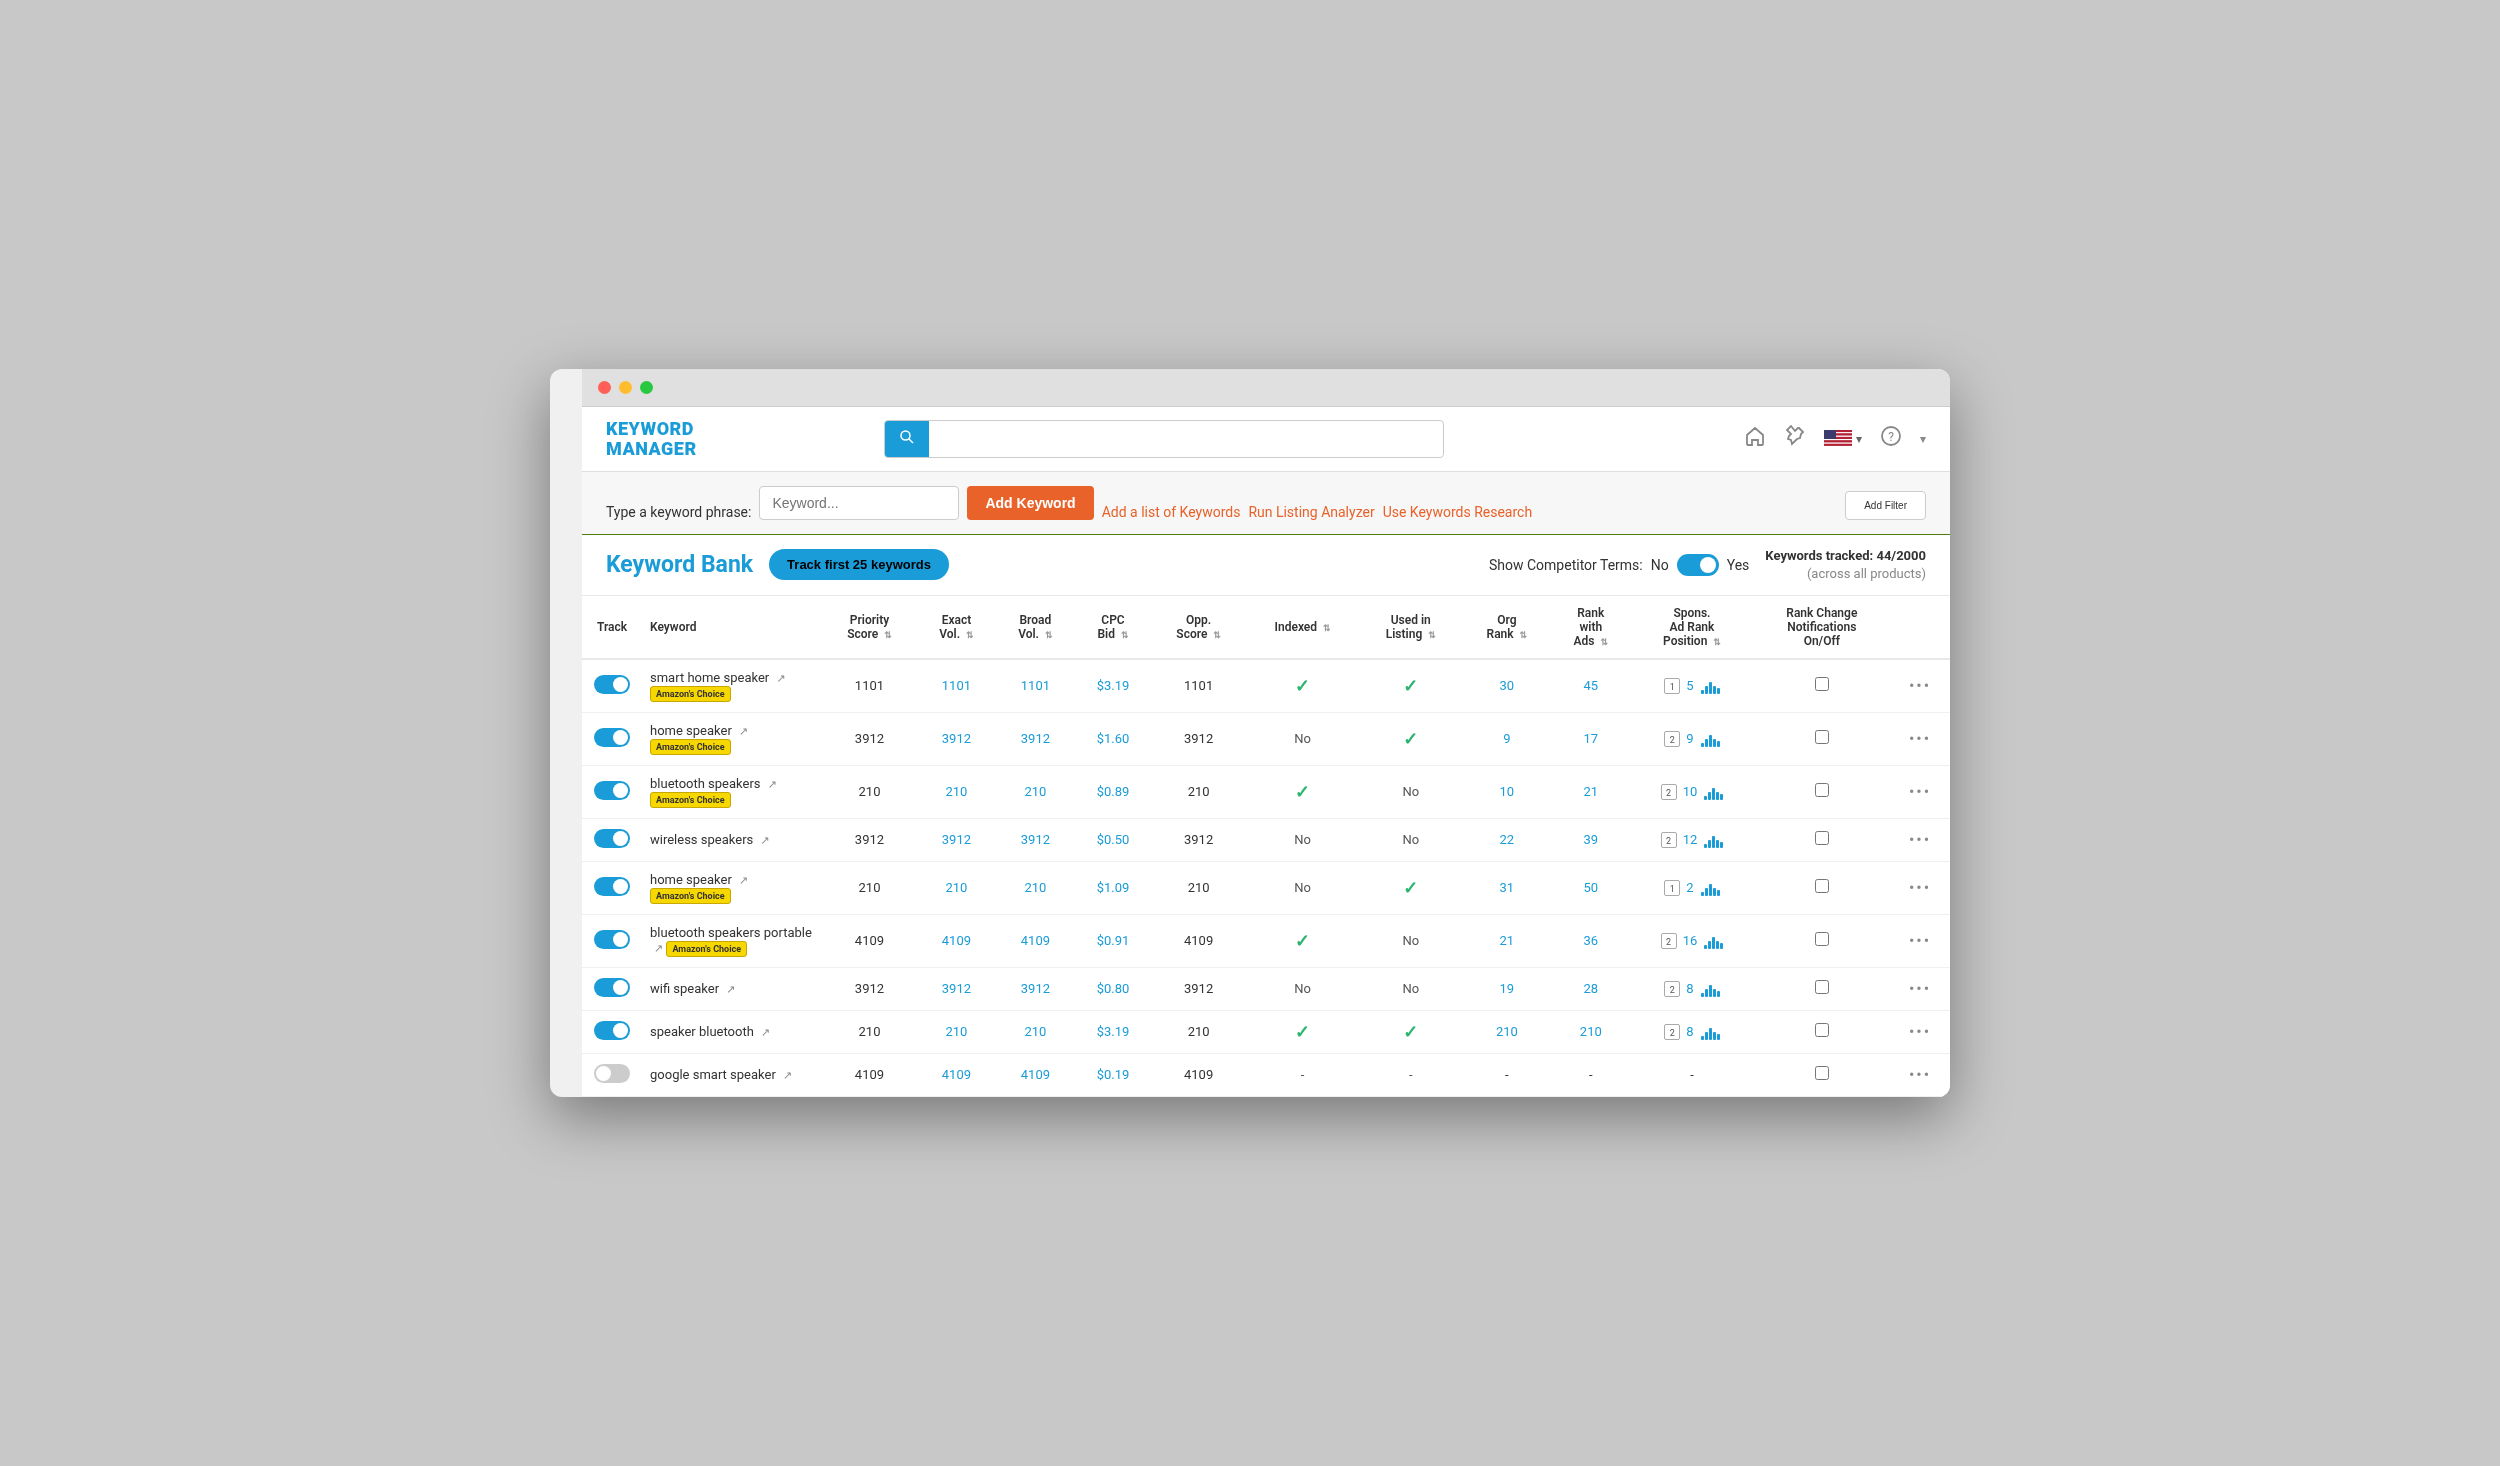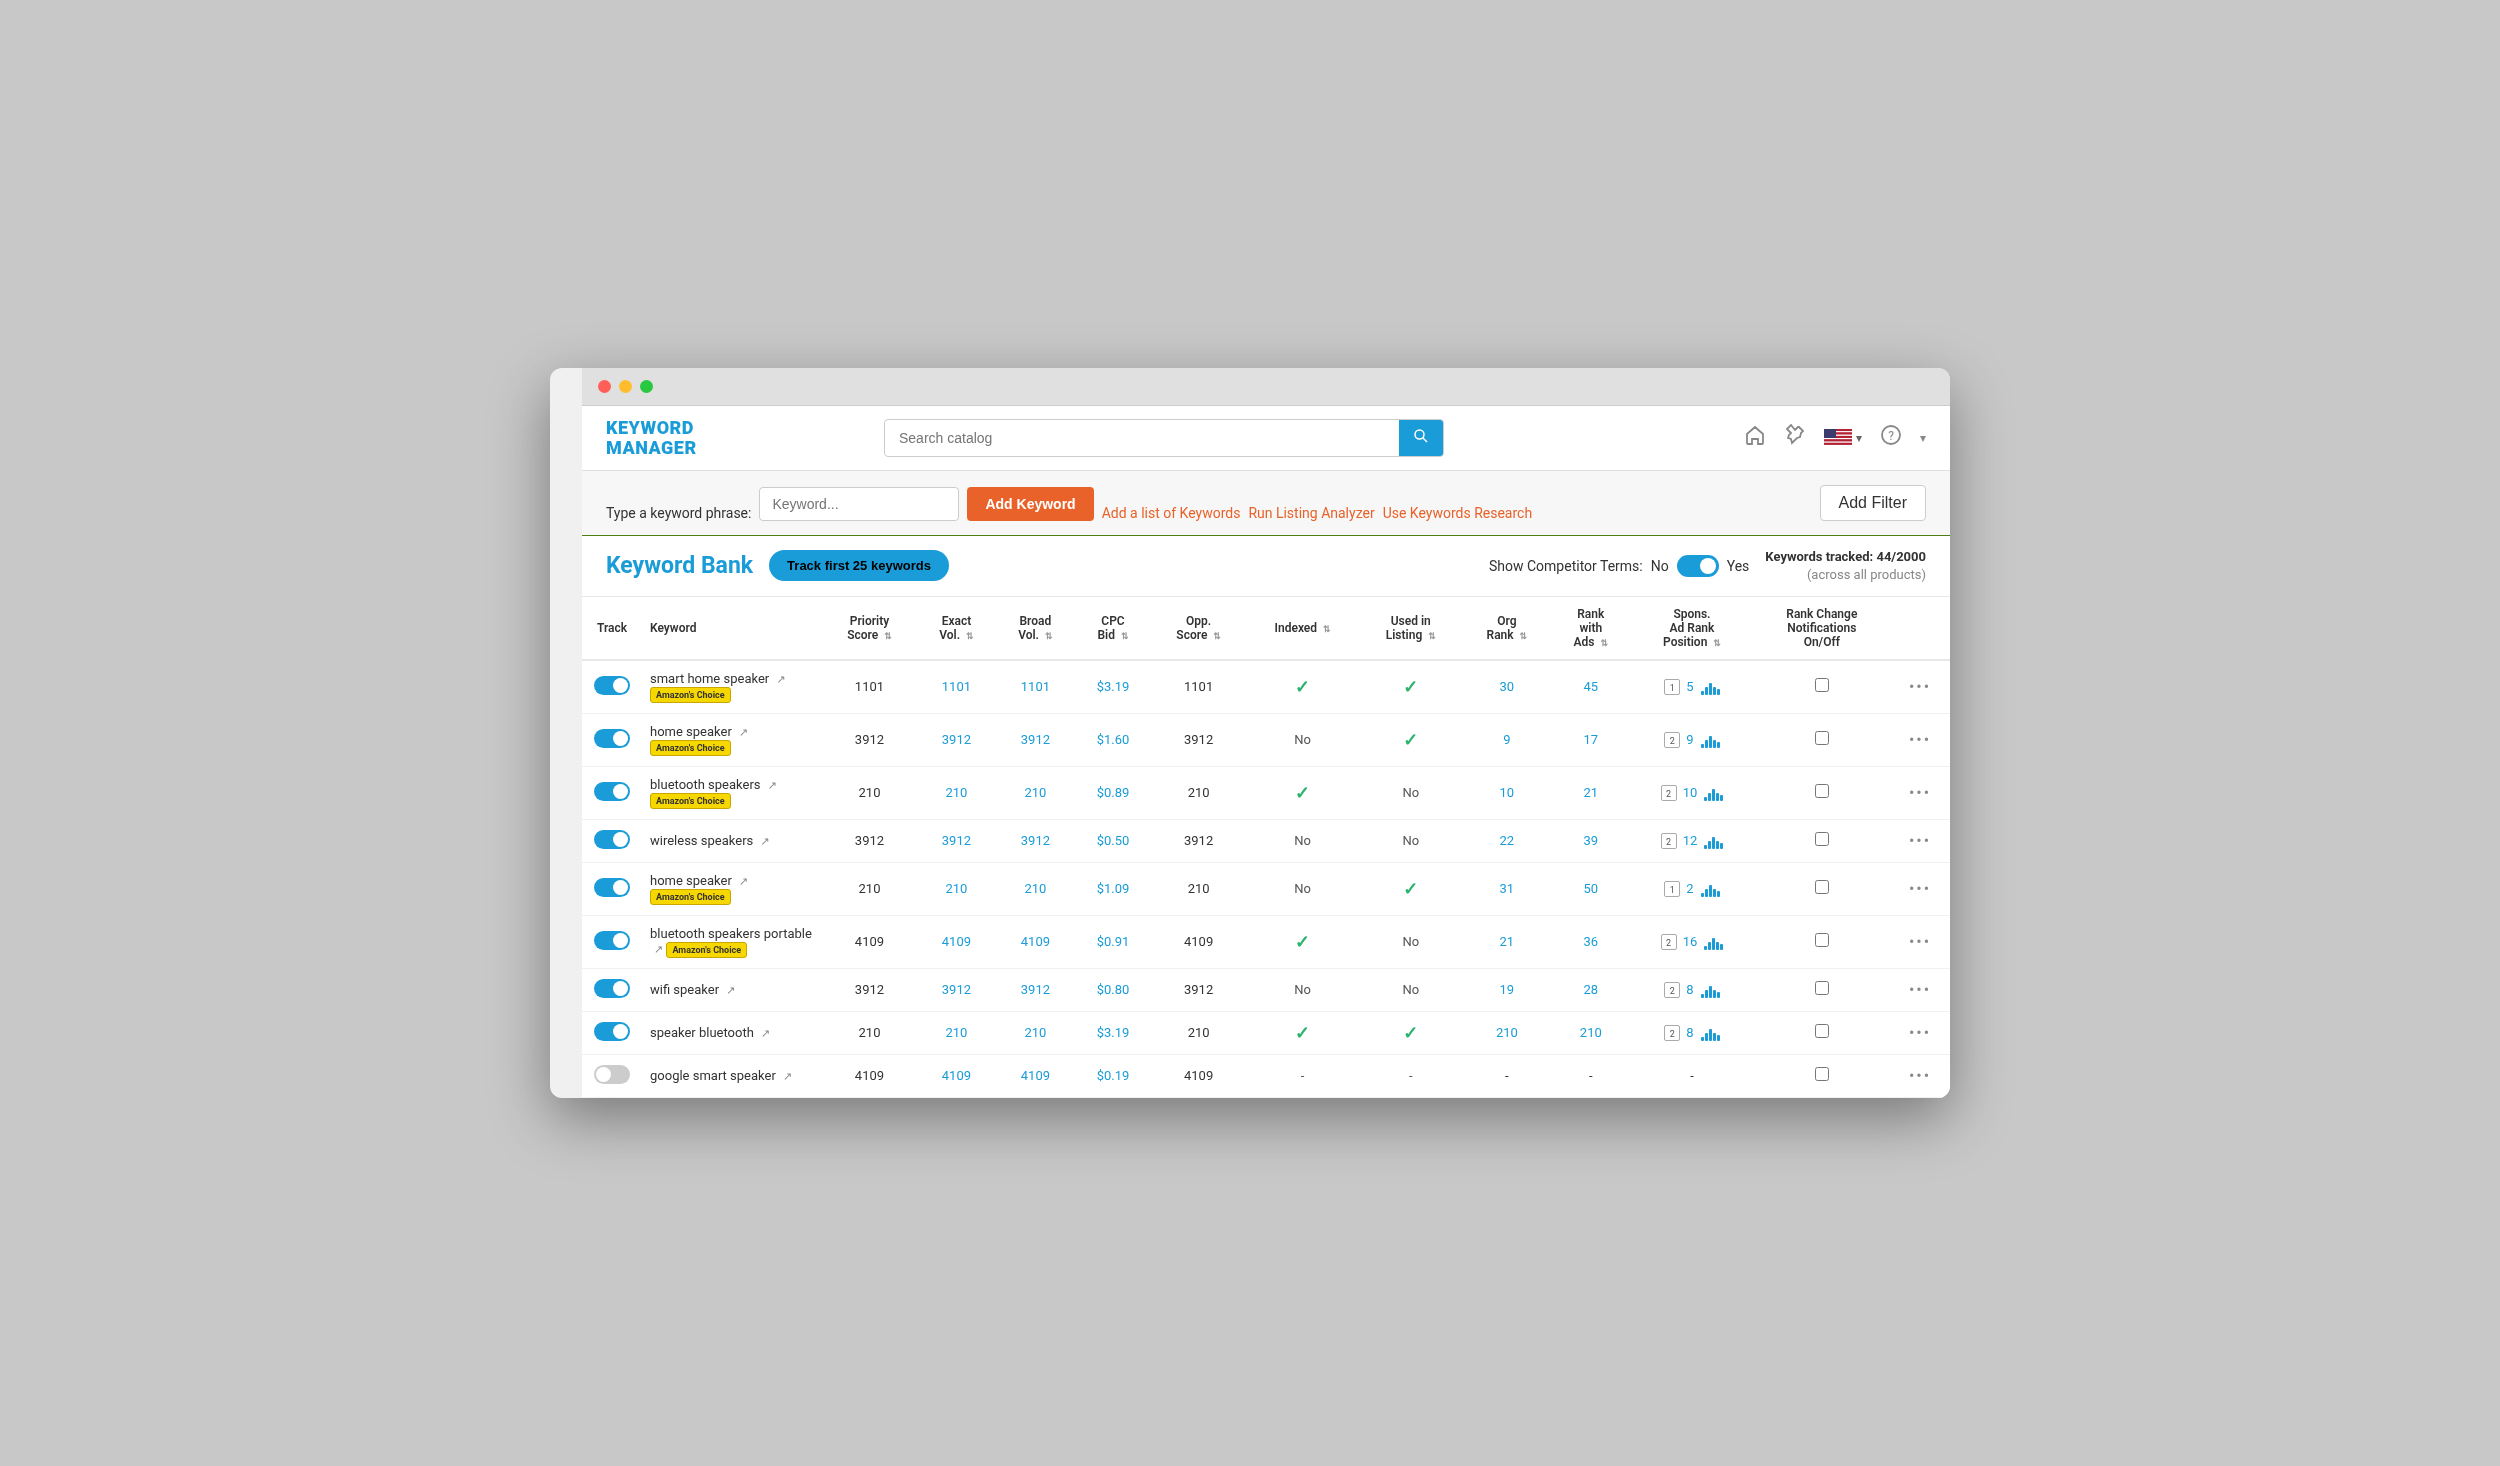--- a/index.html
+++ b/index.html
@@ -137,21 +137,21 @@
       text-decoration: none;
       cursor: pointer;
       white-space: nowrap;
     }
     .btn-add-filter {
       margin-left: auto;
       background: white;
       border: 1px solid #ccc;
       border-radius: 4px;
       padding: 8px 18px;
-      font-size: 16px;
+      font-size: 10px;
       cursor: pointer;
       color: #333;
     }
 
     .keyword-bank-bar {
       background: #fff;
       padding: 12px 24px;
       display: flex;
       align-items: center;
       gap: 16px;
@@ -363,21 +363,20 @@
     <div class="traffic-light tl-green"></div>
   </div>
 
   <div class="header">
     <div class="logo">
       <span>KEYWORD</span>
       <span>MANAGER</span>
     </div>
 
     <div class="search-bar">
-      <input type="text" placeholder="Search catalog" style="">
       <button>
         <svg width="16" height="16" viewBox="0 0 16 16" fill="white">
           <circle cx="6.5" cy="6.5" r="4.5" stroke="white" stroke-width="1.5" fill="none"></circle>
           <line x1="10" y1="10" x2="14" y2="14" stroke="white" stroke-width="1.5"></line>
         </svg>
       </button>
     </div>
 
     <div class="header-icons">
       <span class="header-icon">

